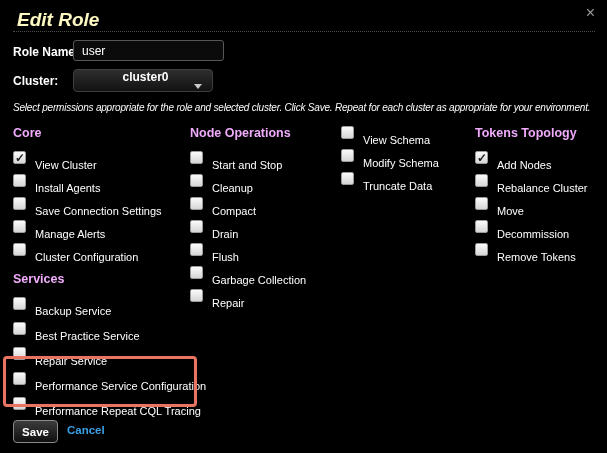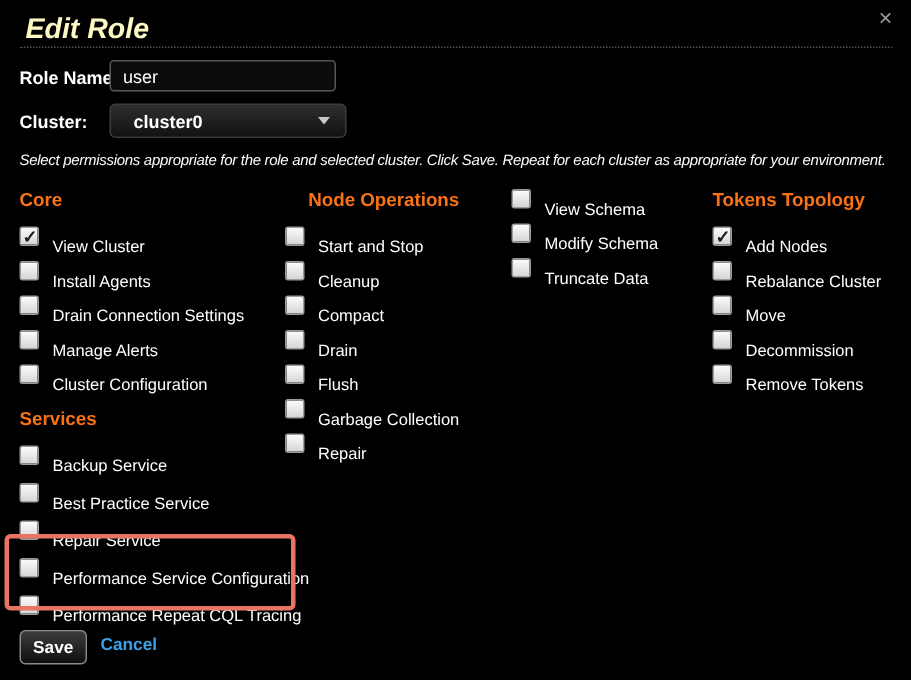--- a/index.html
+++ b/index.html
@@ -10,32 +10,32 @@
   .title { position:absolute; left:17px; top:9px; color:#fef9c3; font-size:19px; font-weight:bold;font-style:italic; }
   .close { position:absolute; right:12px; top:5px; color:#999; font-size:16px; line-height:1; cursor:pointer; font-weight:normal; }
   .sep { position:absolute; left:13px; right:12px; top:31px; border-top:1px dotted #4d4d4d; height:0; }
   .form-label { position:absolute; left:13px; color:#fff; font-weight:bold; font-size:12px; }
   .role-input {
     position:absolute; left:73px; top:40px; width:151px; height:21px; box-sizing:border-box;
     background:#0b0b0b; border:1px solid #575757; border-radius:3px; color:#ffffff;
     font-family:"Liberation Sans", sans-serif; font-size:12px; padding:0 8px; outline:none;
   }
   .dropdown {
-    position:absolute; left:73px; top:69px; width:158px; height:23px; box-sizing:border-box;
+    position:absolute; left:73px; top:69px; width:140px; height:23px; box-sizing:border-box;
     background:linear-gradient(#2e2e2e,#121212); border:1px solid #3e3e3e; border-radius:4px;
     color:#fff; font-size:12px; font-weight:bold; display:flex; align-items:center;
-    padding:0 10px 0 15px; cursor:pointer;
+    padding:0 10px 0 15px; cursor:pointer;flex-direction:column;
   }
   .caret { margin-left:auto; width:0; height:0; border-left:4px solid transparent; border-right:4px solid transparent; border-top:5px solid #c9c9c9; }
   .instructions {
     position:absolute; left:13px; top:102px; color:#fdfdfd; font-size:10px; font-style:italic;
     letter-spacing:-0.2px; white-space:nowrap;
   }
   .col { position:absolute; top:126px; }
-  .col-h { color:#f97316; font-size:12.5px; font-weight:bold; height:15px; margin-bottom:10px; white-space:nowrap; }
+  .col-h { color:#f0abfc; font-size:12.5px; font-weight:bold; height:15px; margin-bottom:10px; white-space:nowrap; }
   .item { display:flex; align-items:center; height:13px; margin-bottom:10px; cursor:pointer; }
   .cb {
     width:13px; height:13px; box-sizing:border-box; flex:none; position:relative;
     background:linear-gradient(#fbfbfb,#d6d6d6); border:1px solid #9b9b9b; border-radius:2px;
   }
   .cb.checked::after { content:"✓"; position:absolute; left:1px; top:-1px; font-size:12px; font-weight:bold; color:#1d1d1d; }
   .lbl { margin-left:9px; color:#fff; font-size:11px; white-space:nowrap;margin-top:14px; }
   .services { top:272px; left:13px; }
   .services .item { margin-bottom:12px; }
   .hl-box { position:absolute; left:3px; top:356px; width:188px; height:45px; border:3px solid #e97463; border-radius:4px; pointer-events:none; }
@@ -71,33 +71,33 @@
     <div class="item">
       <span class="cb checked"></span>
       <span class="lbl">View Cluster</span>
     </div>
     <div class="item">
       <span class="cb"></span>
       <span class="lbl">Install Agents</span>
     </div>
     <div class="item">
       <span class="cb"></span>
-      <span class="lbl">Drain Connection Settings</span>
+      <span class="lbl">Save Connection Settings</span>
     </div>
     <div class="item">
       <span class="cb"></span>
       <span class="lbl">Manage Alerts</span>
     </div>
     <div class="item">
       <span class="cb"></span>
       <span class="lbl">Cluster Configuration</span>
     </div>
   </div>
 
-  <div class="col" style="left:190px;text-align:right;">
+  <div class="col" style="left:190px;">
     <div class="col-h">Node Operations</div>
     <div class="item">
       <span class="cb"></span>
       <span class="lbl">Start and Stop</span>
     </div>
     <div class="item">
       <span class="cb"></span>
       <span class="lbl">Cleanup</span>
     </div>
     <div class="item">

